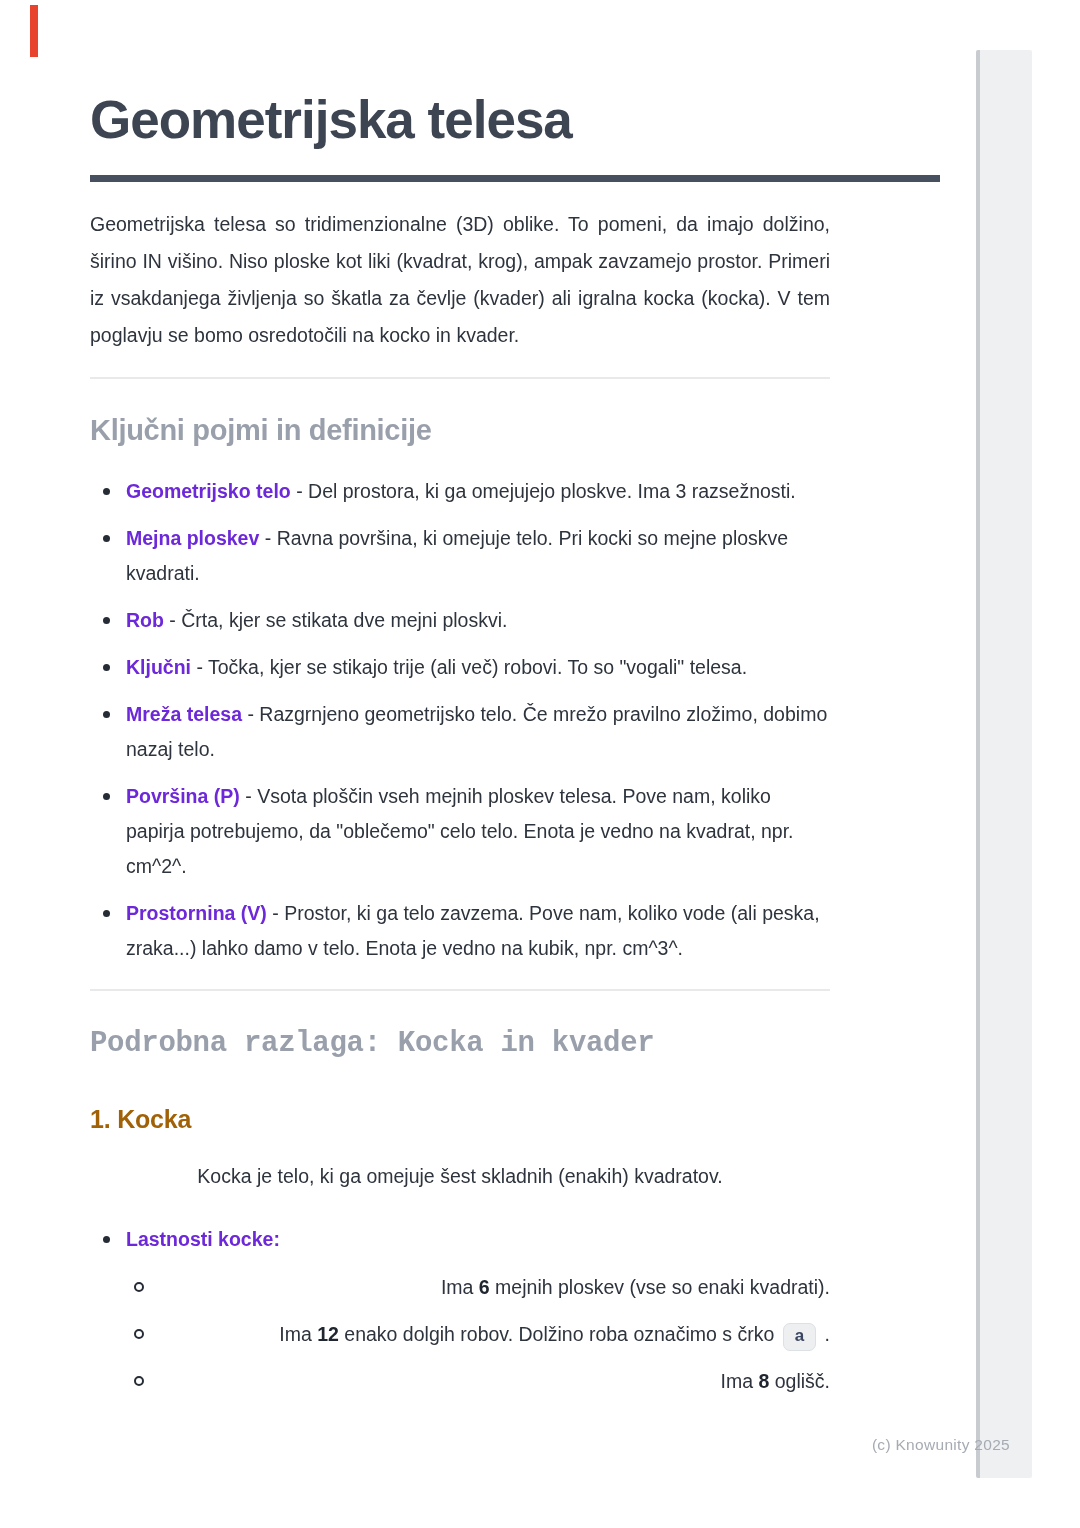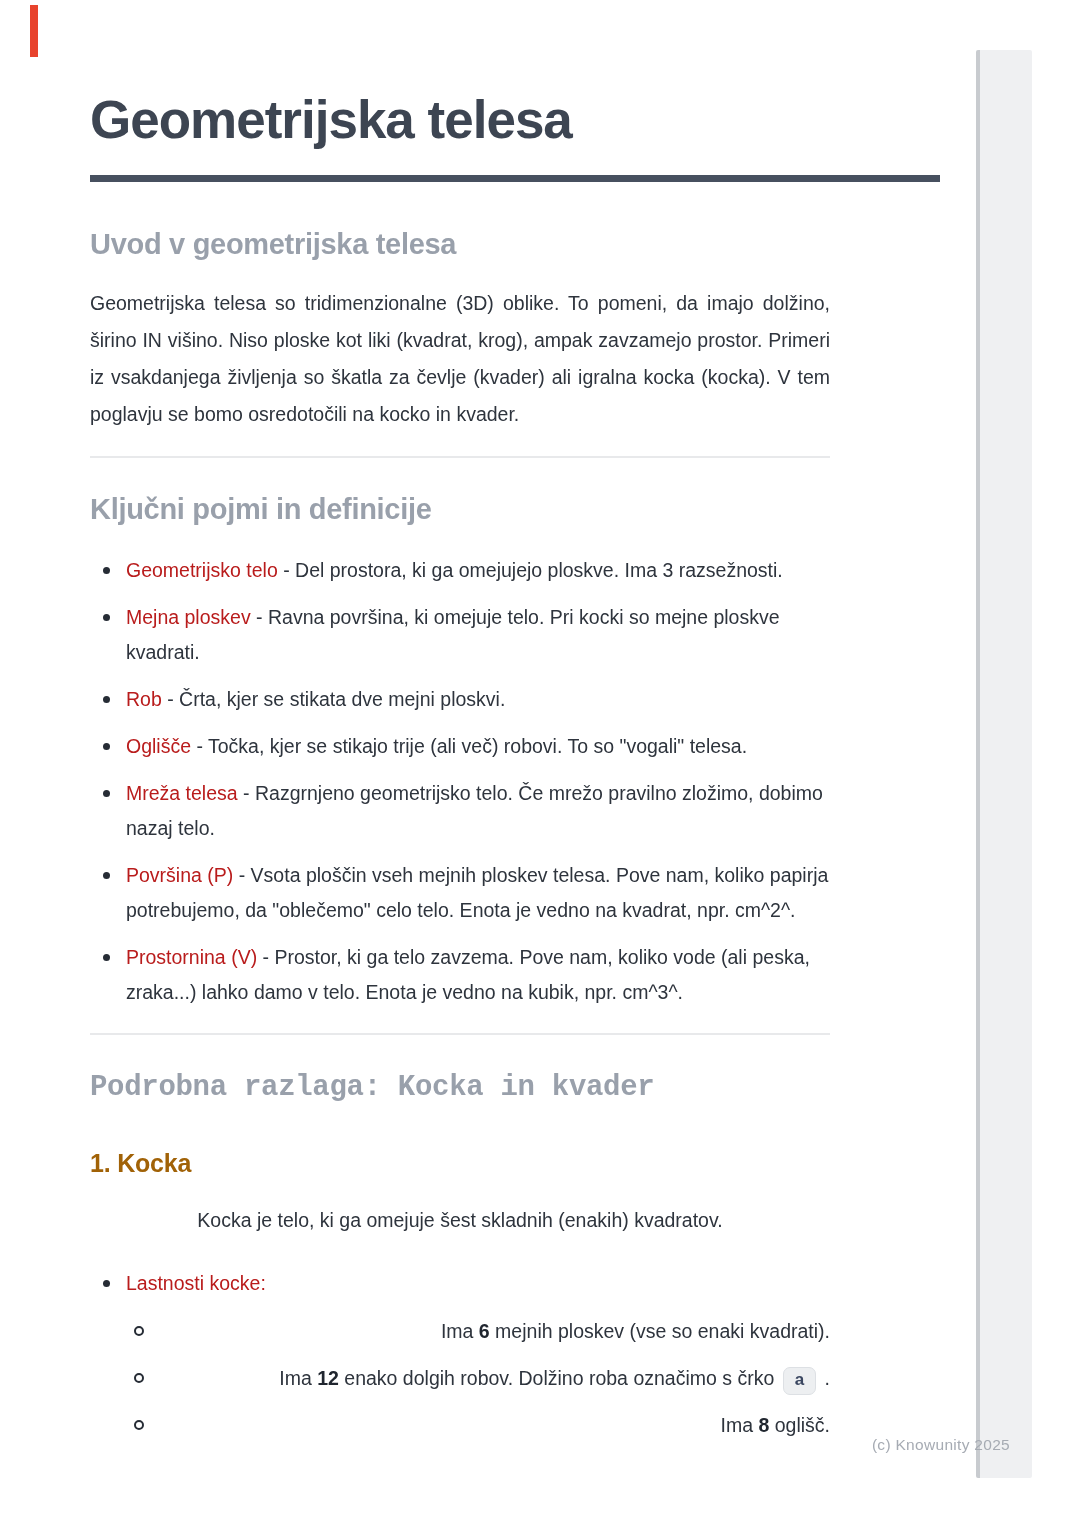--- a/index.html
+++ b/index.html
@@ -98,21 +98,21 @@
     content: "";
     position: absolute;
     left: 13px;
     top: 14px;
     width: 7px;
     height: 7px;
     border-radius: 50%;
     background: #262c35;
   }
 
-  .term { font-weight: normal; color: #b91c1c; }
+  .term { font-weight: bold; color: #6d28d9; }
   .num  { font-weight: bold; color: #20262f; }
 
   ul.nested {
     list-style: none;
     margin: 13px 0 0 0;
     padding: 0;
     text-align: right;
   }
   ul.nested > li {
     position: relative;
@@ -174,32 +174,31 @@
 
 <div class="page">
 
   <div class="accent-bar"></div>
 
   <div class="content">
 
     <h1 class="doc-title">Geometrijska telesa</h1>
     <div class="title-rule"></div>
 
-    <h2 class="h2 h2-intro">Uvod v geometrijska telesa</h2>
     <p class="para para-justify">Geometrijska telesa so tridimenzionalne (3D) oblike. To pomeni, da imajo dolžino, širino IN višino. Niso ploske kot liki (kvadrat, krog), ampak zavzamejo prostor. Primeri iz vsakdanjega življenja so škatla za čevlje (kvader) ali igralna kocka (kocka). V tem poglavju se bomo osredotočili na kocko in kvader.</p>
 
     <hr class="divider">
 
     <h2 class="h2 h2-defs">Ključni pojmi in definicije</h2>
 
     <ul class="defs">
       <li><span class="term">Geometrijsko telo</span><span> - Del prostora, ki ga omejujejo ploskve. Ima 3 razsežnosti.</span></li>
       <li><span class="term">Mejna ploskev</span><span> - Ravna površina, ki omejuje telo. Pri kocki so mejne ploskve kvadrati.</span></li>
       <li><span class="term">Rob</span><span> - Črta, kjer se stikata dve mejni ploskvi.</span></li>
-      <li><span class="term">Oglišče</span><span> - Točka, kjer se stikajo trije (ali več) robovi. To so "vogali" telesa.</span></li>
+      <li><span class="term">Ključni</span><span> - Točka, kjer se stikajo trije (ali več) robovi. To so "vogali" telesa.</span></li>
       <li><span class="term">Mreža telesa</span><span> - Razgrnjeno geometrijsko telo. Če mrežo pravilno zložimo, dobimo nazaj telo.</span></li>
       <li><span class="term">Površina (P)</span><span> - Vsota ploščin vseh mejnih ploskev telesa. Pove nam, koliko papirja potrebujemo, da "oblečemo" celo telo. Enota je vedno na kvadrat, npr. cm^2^.</span></li>
       <li><span class="term">Prostornina (V)</span><span> - Prostor, ki ga telo zavzema. Pove nam, koliko vode (ali peska, zraka...) lahko damo v telo. Enota je vedno na kubik, npr. cm^3^.</span></li>
     </ul>
 
     <hr class="divider">
 
     <h2 class="h2 h2-detail">Podrobna razlaga: Kocka in kvader</h2>
 
     <h3 class="h3">1. Kocka</h3>

